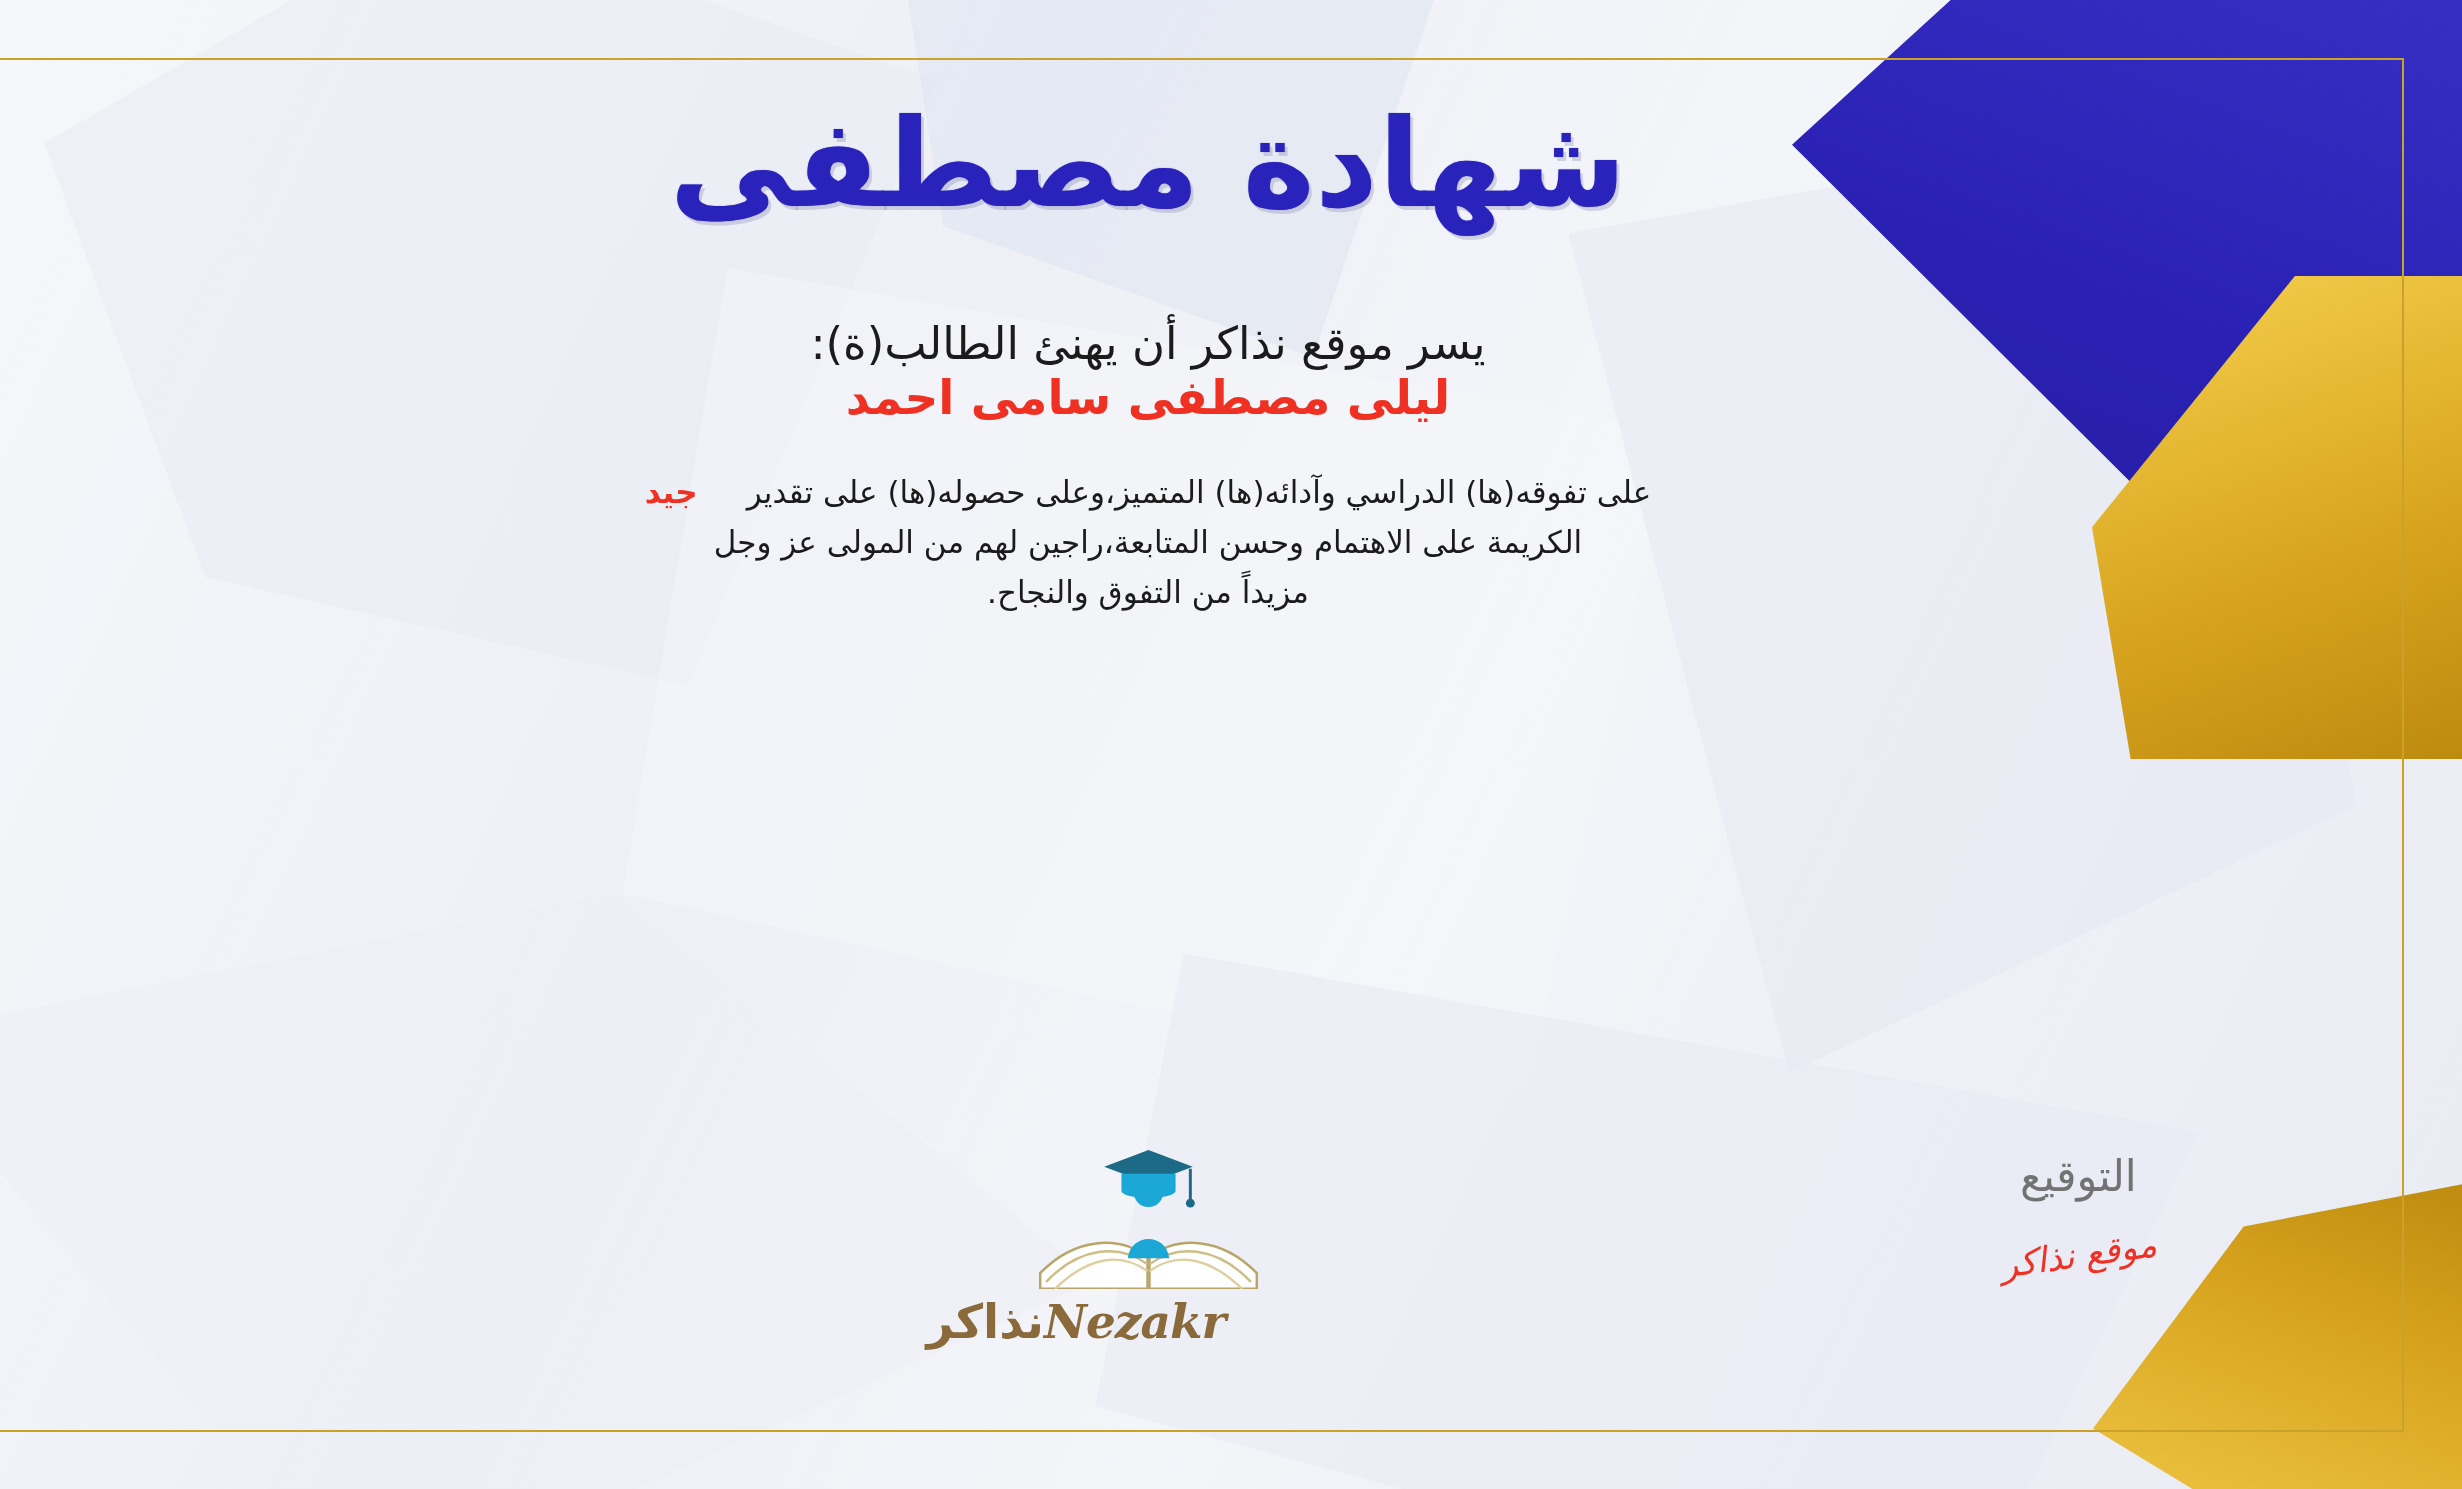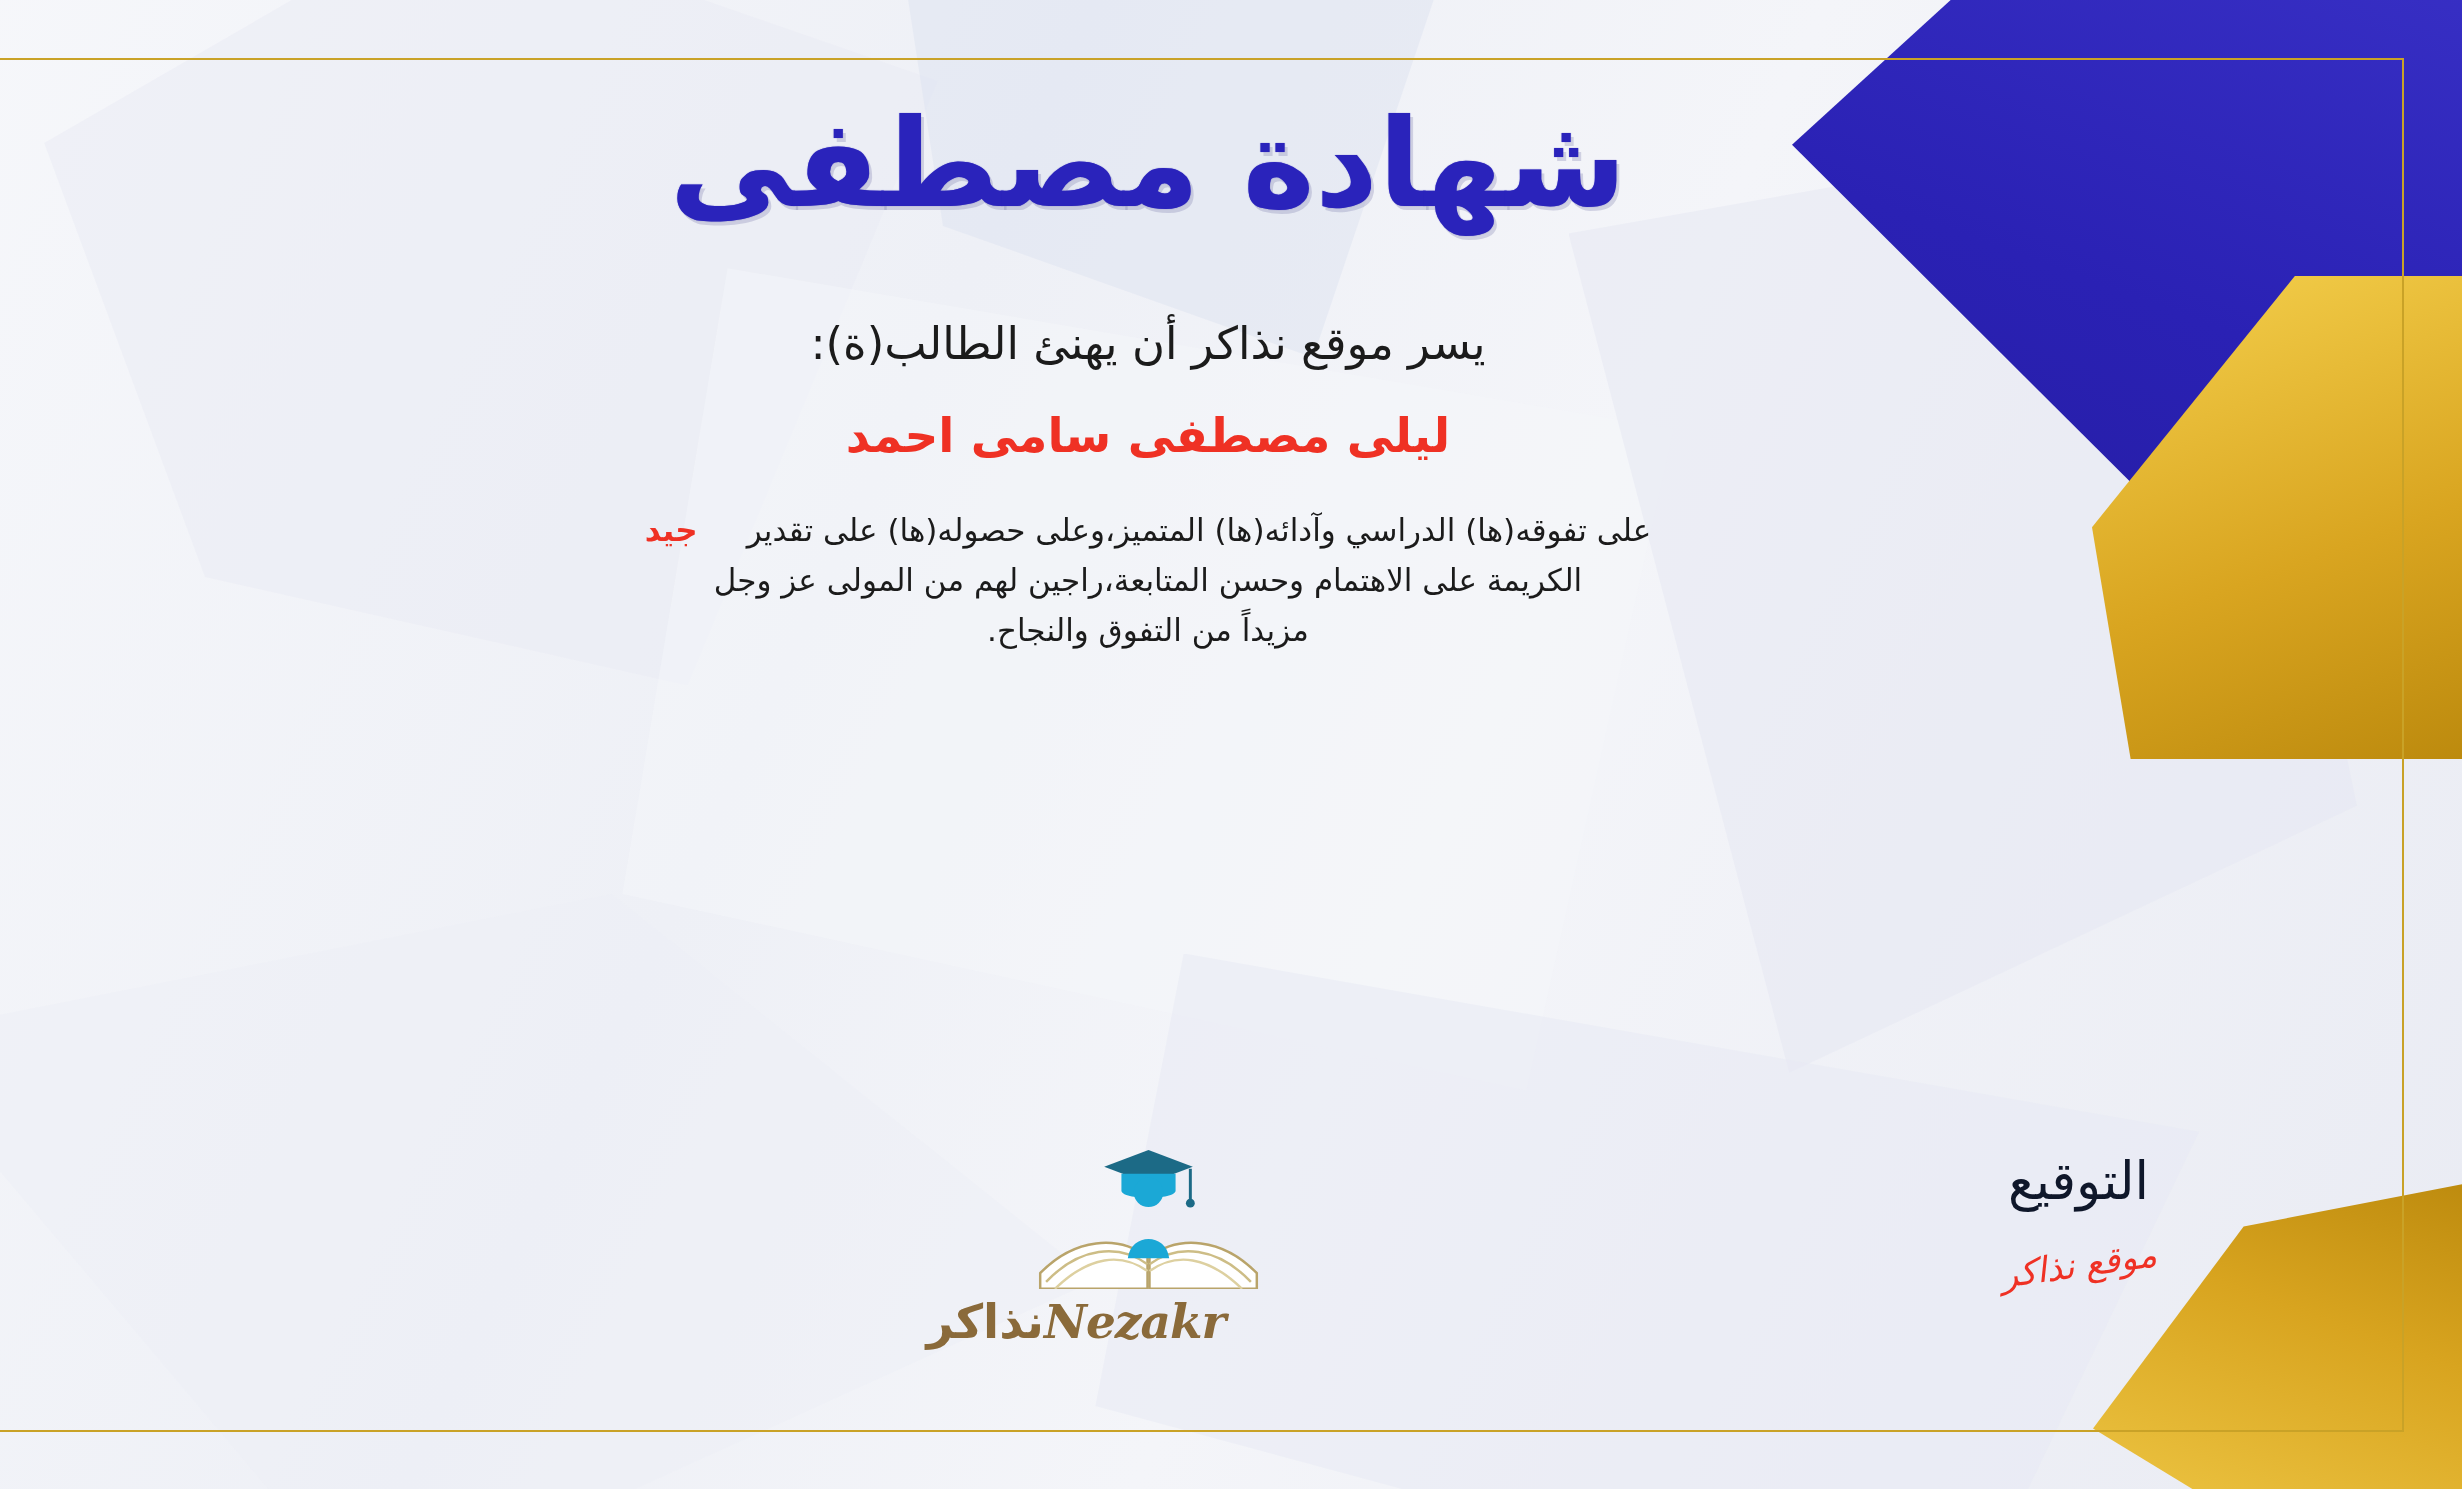--- a/index.html
+++ b/index.html
@@ -146,21 +146,20 @@
 
   .intro-line {
     margin-top: 89px;
     font-size: 45px;
     color: #1b1b1b;
     direction: rtl;
     white-space: nowrap;
   }
 
   .student-name {
-    margin-top: 38px;
     font-size: 47px;
     font-weight: 700;
     color: #ef3124;
     direction: rtl;
     white-space: nowrap;
   }
 
   .body-text {
     margin-top: 42px;
     width: 2206px;
@@ -191,22 +190,22 @@
     height: 315px;
   }
   .signature-block {
     position: absolute;
     right: 305px;
     top: 19.7px;
     text-align: center;
     direction: rtl;
   }
   .signature-label {
-    font-size: 52px;
-    color: #0f172a;
+    font-size: 43px;
+    color: #737373;
   }
   .signature-script {
     margin-top: 34px;
     font-size: 35px;
     color: #ef3124;
     font-family: "DejaVu Serif", "Liberation Serif", serif;
     font-style: italic;
     transform: rotate(-8deg);
     display: inline-block;
   }

